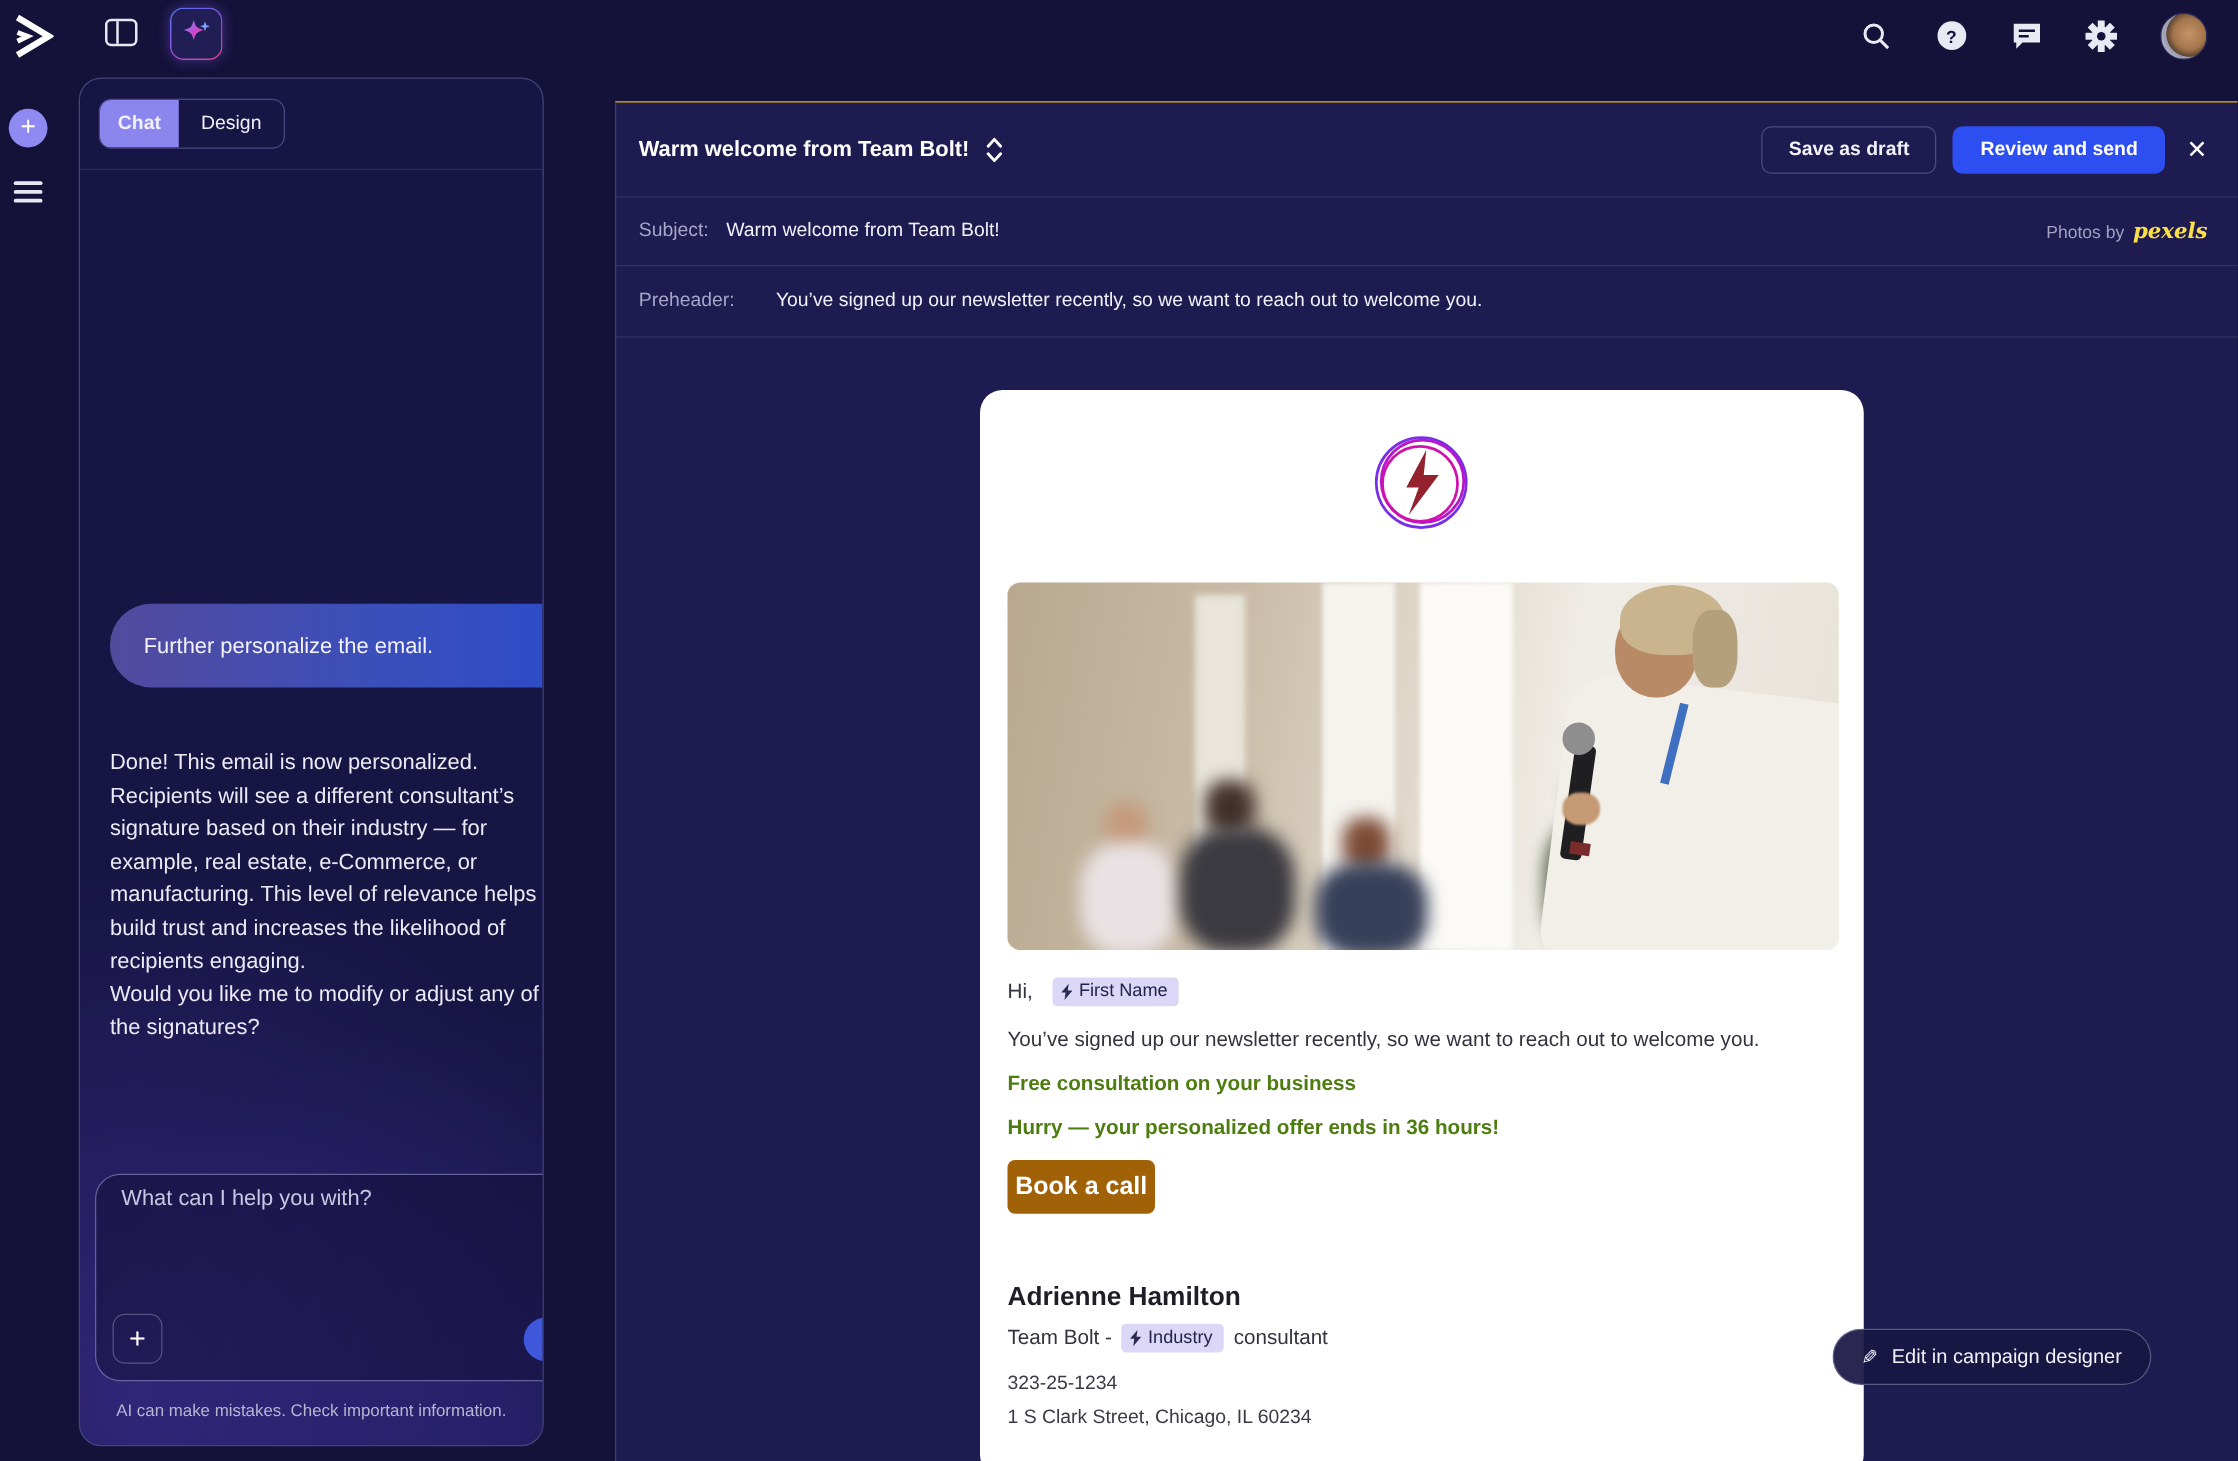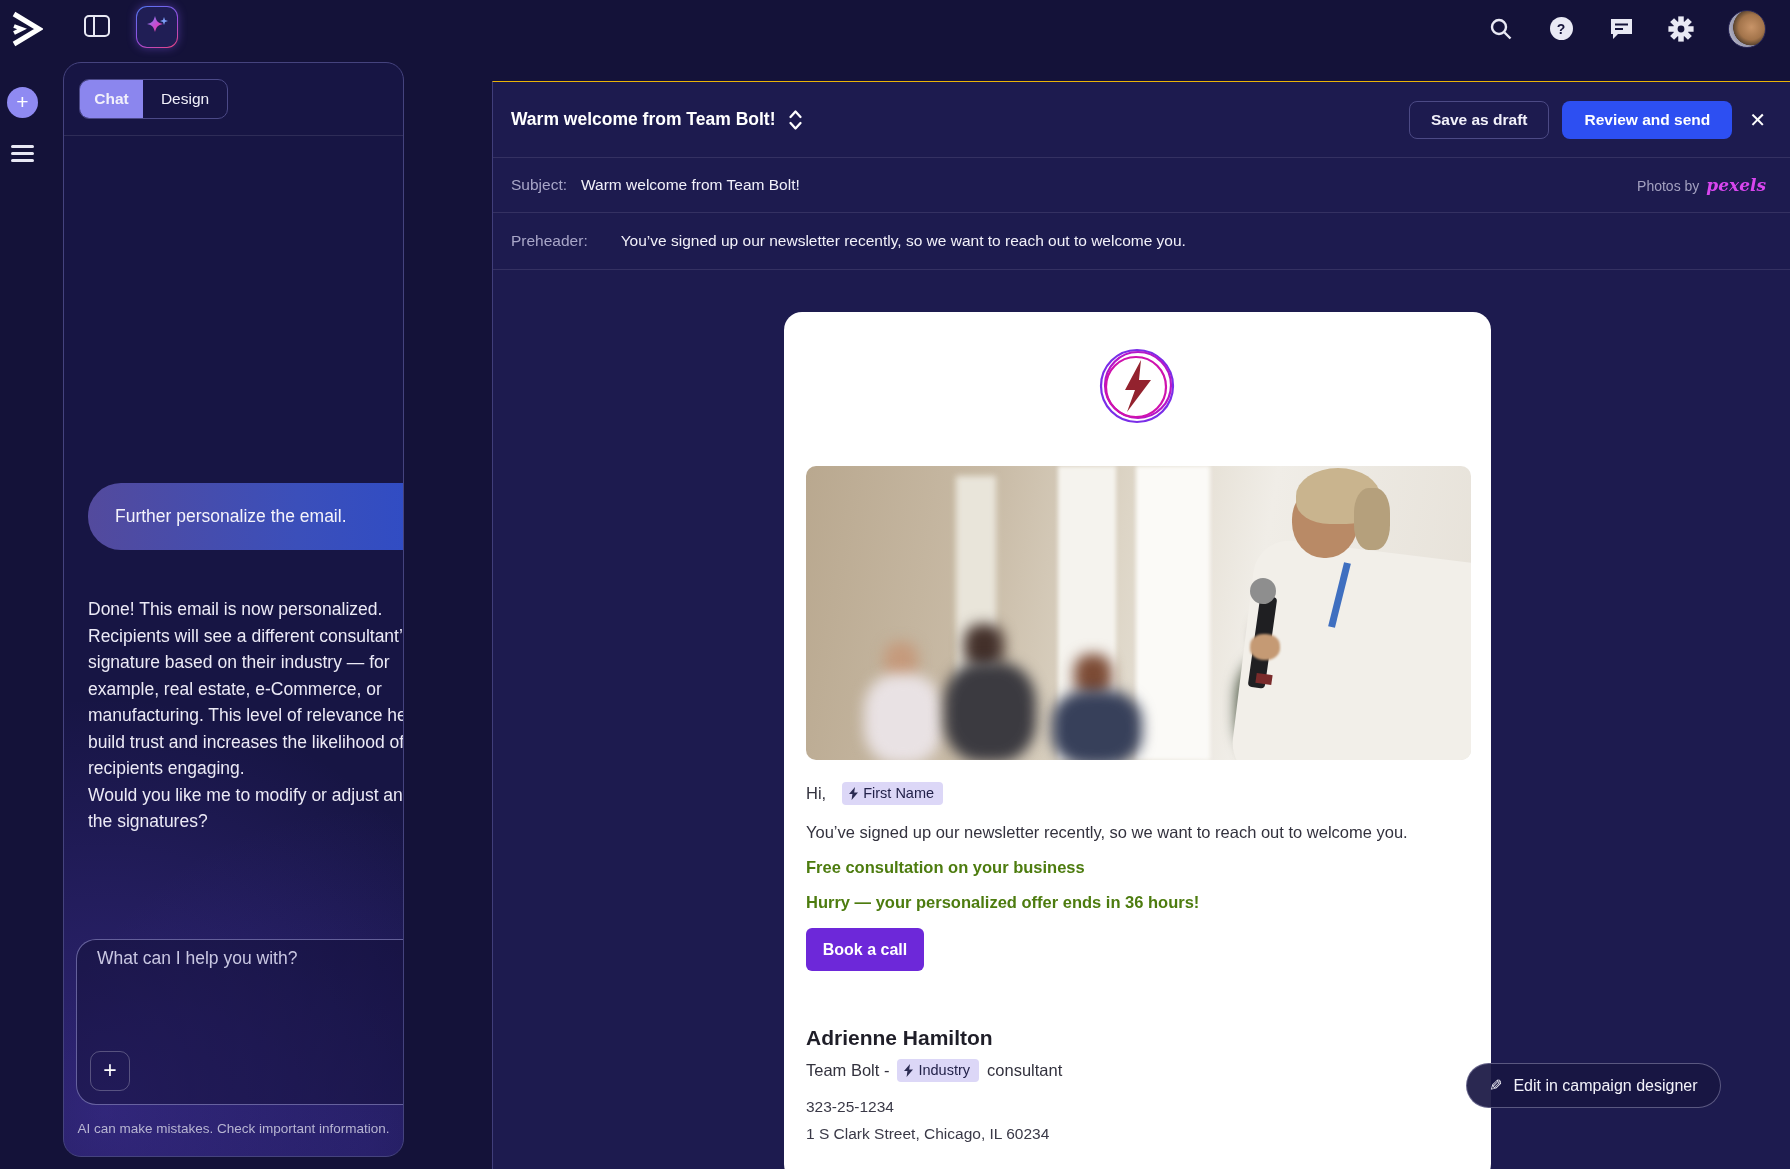--- a/index.html
+++ b/index.html
@@ -26,21 +26,21 @@
     border:1px solid #2a2858; cursor:pointer; }
 
   
   .rail-plus { position:absolute; left:7px; top:87px; width:31px; height:31px; border-radius:50%;
     background:#8f8af2; color:#ffffff; font-size:21px; font-weight:400; display:flex; align-items:center;
     justify-content:center; cursor:pointer; padding-bottom:2px; }
   .rail-menu { position:absolute; left:11px; top:145px; width:23px; height:17px; cursor:pointer; }
   .rail-menu span { display:block; height:3px; border-radius:2px; background:#e8e8f4; margin-bottom:4px; }
 
   
-  .chat-panel { position:absolute; left:63px; top:62px; width:341px; height:1095px;
+  .chat-panel { position:absolute; left:63px; top:62px; width:372px; height:1095px;
     border:1px solid #45437e; border-radius:18px;
     background:
       radial-gradient(circle at 12% 96%, rgba(105,75,235,.30), transparent 38%),
       radial-gradient(circle at 90% 99%, rgba(80,60,205,.18), transparent 30%),
       #171544;
     overflow:hidden; }
   .chat-head { position:absolute; left:0; top:0; right:0; height:73px; border-bottom:1px solid rgba(255,255,255,.10); }
   .tab-group { position:absolute; left:15px; top:16px; height:40px; display:flex; border:1px solid #4b4987;
     border-radius:10px; overflow:hidden; }
   .tab { height:100%; display:flex; align-items:center; justify-content:center; font-size:15.5px;
@@ -96,21 +96,21 @@
   .btn-ghost { background:transparent; border:1px solid #4c4a85; color:#f2f1fa; padding:0 21px; }
   .btn-primary { background:#2d4ff2; color:#ffffff; padding:0 22px; margin-left:13px; }
   .close-x { margin-left:17px; color:#ffffff; font-size:20px; cursor:pointer; line-height:1; }
 
   .row-meta { height:55px; font-size:15.5px; }
   .row-meta.pre { height:57px;gap:19px; }
   .meta-label { color:#a8a6c8; }
   .meta-value { color:#f2f1fa; margin-left:14px; }
   .credit { display:flex; align-items:baseline; gap:7px; }
   .credit-prefix { color:#a3a1c0; font-size:14px; }
-  .credit-brand { color:#d946ef; font-size:17px; font-style:italic; font-weight:bold;
+  .credit-brand { color:#fde047; font-size:17px; font-style:italic; font-weight:bold;
     font-family:"DejaVu Serif", serif; }
 
   
   .email-card { position:absolute; left:291px; top:230px; width:707px; height:870px; background:#ffffff;
     border-radius:18px; overflow:hidden; }
   .brand-logo { position:absolute; left:313px; top:34px; width:80px; height:80px; }
   .photo { position:absolute; left:22px; top:154px; width:665px; height:294px; border-radius:10px; overflow:hidden;
     background:linear-gradient(100deg,#b9a88f 0%, #c8baa5 26%, #ddd5c6 46%, #f0ede7 66%, #e6e1d8 100%); }
   .photo * { position:absolute; }
   .win1 { left:252px; top:0; width:58px; height:294px; background:#f5f3ee; filter:blur(2px); }
@@ -138,21 +138,21 @@
 
   .e-line { position:absolute; left:22px; color:#33323e; font-size:16.5px; }
   .greet-row { top:470px; display:flex; align-items:center; gap:16px; }
   .chip { display:inline-flex; align-items:center; gap:5px; background:#dcd7f7; color:#23224a;
     border-radius:4px; padding:3px 9px 4px 7px; font-size:14.5px; cursor:pointer; }
   .e-intro { top:511px; }
   .e-bold { font-weight:bold; color:#4d7c0f; }
   .e-offer { top:546px; }
   .e-urgent { top:581px; }
   .cta-btn { position:absolute; left:22px; top:616px; width:118px; height:43px; border-radius:6px;
-    background:#6d28d9; color:#ffffff; font-size:16px; font-weight:bold; display:flex; align-items:center;
+    background:#a16207; color:#ffffff; font-size:20px; font-weight:bold; display:flex; align-items:center;
     justify-content:center; cursor:pointer; border:none; font-family:"Liberation Sans", sans-serif; }
   .sig-name { top:714px; font-size:21px; font-weight:bold; color:#1f1e28; }
   .sig-role { top:747px; display:flex; align-items:center; gap:8px; }
   .sig-phone { top:786px; font-size:15.5px; color:#3a3947; }
   .sig-addr { top:813px; font-size:15.5px; color:#3a3947; }
 
   .edit-float { position:absolute; left:1466px; top:1063px; height:45px; padding:0 22px; border-radius:23px;
     background:rgba(24,22,66,.92); border:1px solid rgba(170,168,205,.45); display:flex; align-items:center;
     gap:11px; color:#f3f2fa; font-size:16px; cursor:pointer; }
   .pencil { font-size:16px; transform:scaleX(-1); }

